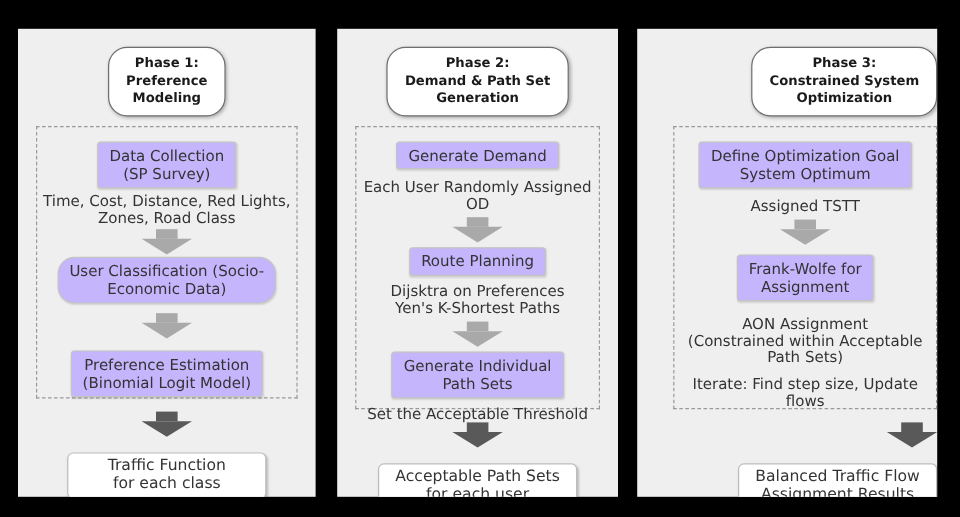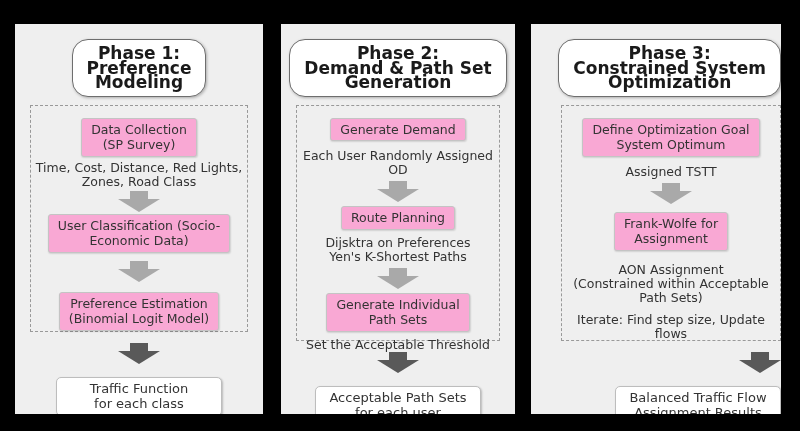--- a/index.html
+++ b/index.html
@@ -14,31 +14,31 @@
     display:flex;flex-direction:column;align-items:center;
     overflow:hidden;box-sizing:border-box;
   }
   #panel-1{left:15px;width:248px;}
   #panel-2{left:281px;width:234px;}
   #panel-3{left:531px;width:250px;align-items:flex-end;}
 
   .phase-title{
     margin-top:15px;background:#ffffff;border:1.5px solid #6e6e6e;
     border-radius:16px;padding:6px 14px;text-align:center;
-    font-size:17px;line-height:14.5px;font-weight:bold;color:#1a1a1a;
+    font-size:11px;line-height:14.5px;font-weight:bold;color:#1a1a1a;
     white-space:pre-line;box-shadow:1px 1px 3px rgba(0,0,0,0.28);
   }
   .dashed{
     margin-top:8px;width:calc(100% - 30px);height:236px;
     border:1px dashed #999999;box-sizing:border-box;
     display:flex;flex-direction:column;align-items:center;
     padding-top:12px;
   }
   .wbox{
-    background:#f9a8d4;border:1px solid #c4c4c4;border-radius:3px;
+    background:#c4b5fd;border:1px solid #c4c4c4;border-radius:3px;
     padding:3px 9px;text-align:center;font-size:12.5px;line-height:15.5px;
     color:#333333;white-space:pre-line;
     box-shadow:0.5px 1px 1.5px rgba(0,0,0,0.12);
   }
   .note{
     font-size:12.5px;line-height:14px;text-align:center;color:#333333;
     white-space:pre-line;
   }
   .arrow{display:flex;flex-direction:column;align-items:center;}
   .arrow .stem{width:18px;height:8px;}
@@ -52,21 +52,21 @@
   .arrow.dark .stem{background:#595959;}
   .arrow.dark .head{border-top-color:#595959;}
 
   .result{
     margin-top:13px;width:166px;box-sizing:border-box;
     background:#ffffff;border:1px solid #bdbdbd;border-radius:5px;
     padding:3px 6px;text-align:center;font-size:13px;line-height:15.5px;
     color:#333333;white-space:pre-line;
     box-shadow:1px 1.5px 2px rgba(0,0,0,0.22);
   }
-  .mt2{margin-top:2px;}.mt4{margin-top:4px;}.mt6{margin-top:6px;}
+  .mt2{margin-top:2px;border-radius:14px;}.mt4{margin-top:4px;}.mt6{margin-top:6px;}
   .mt8{margin-top:8px;}.mt10{margin-top:10px;}.mt11{margin-top:11px;}
   .mt12{margin-top:12px;}
 </style>
 </head>
 <body>
 
 <div class="panel" id="panel-1">
   <div class="phase-title">Phase 1:
 Preference
 Modeling</div>

